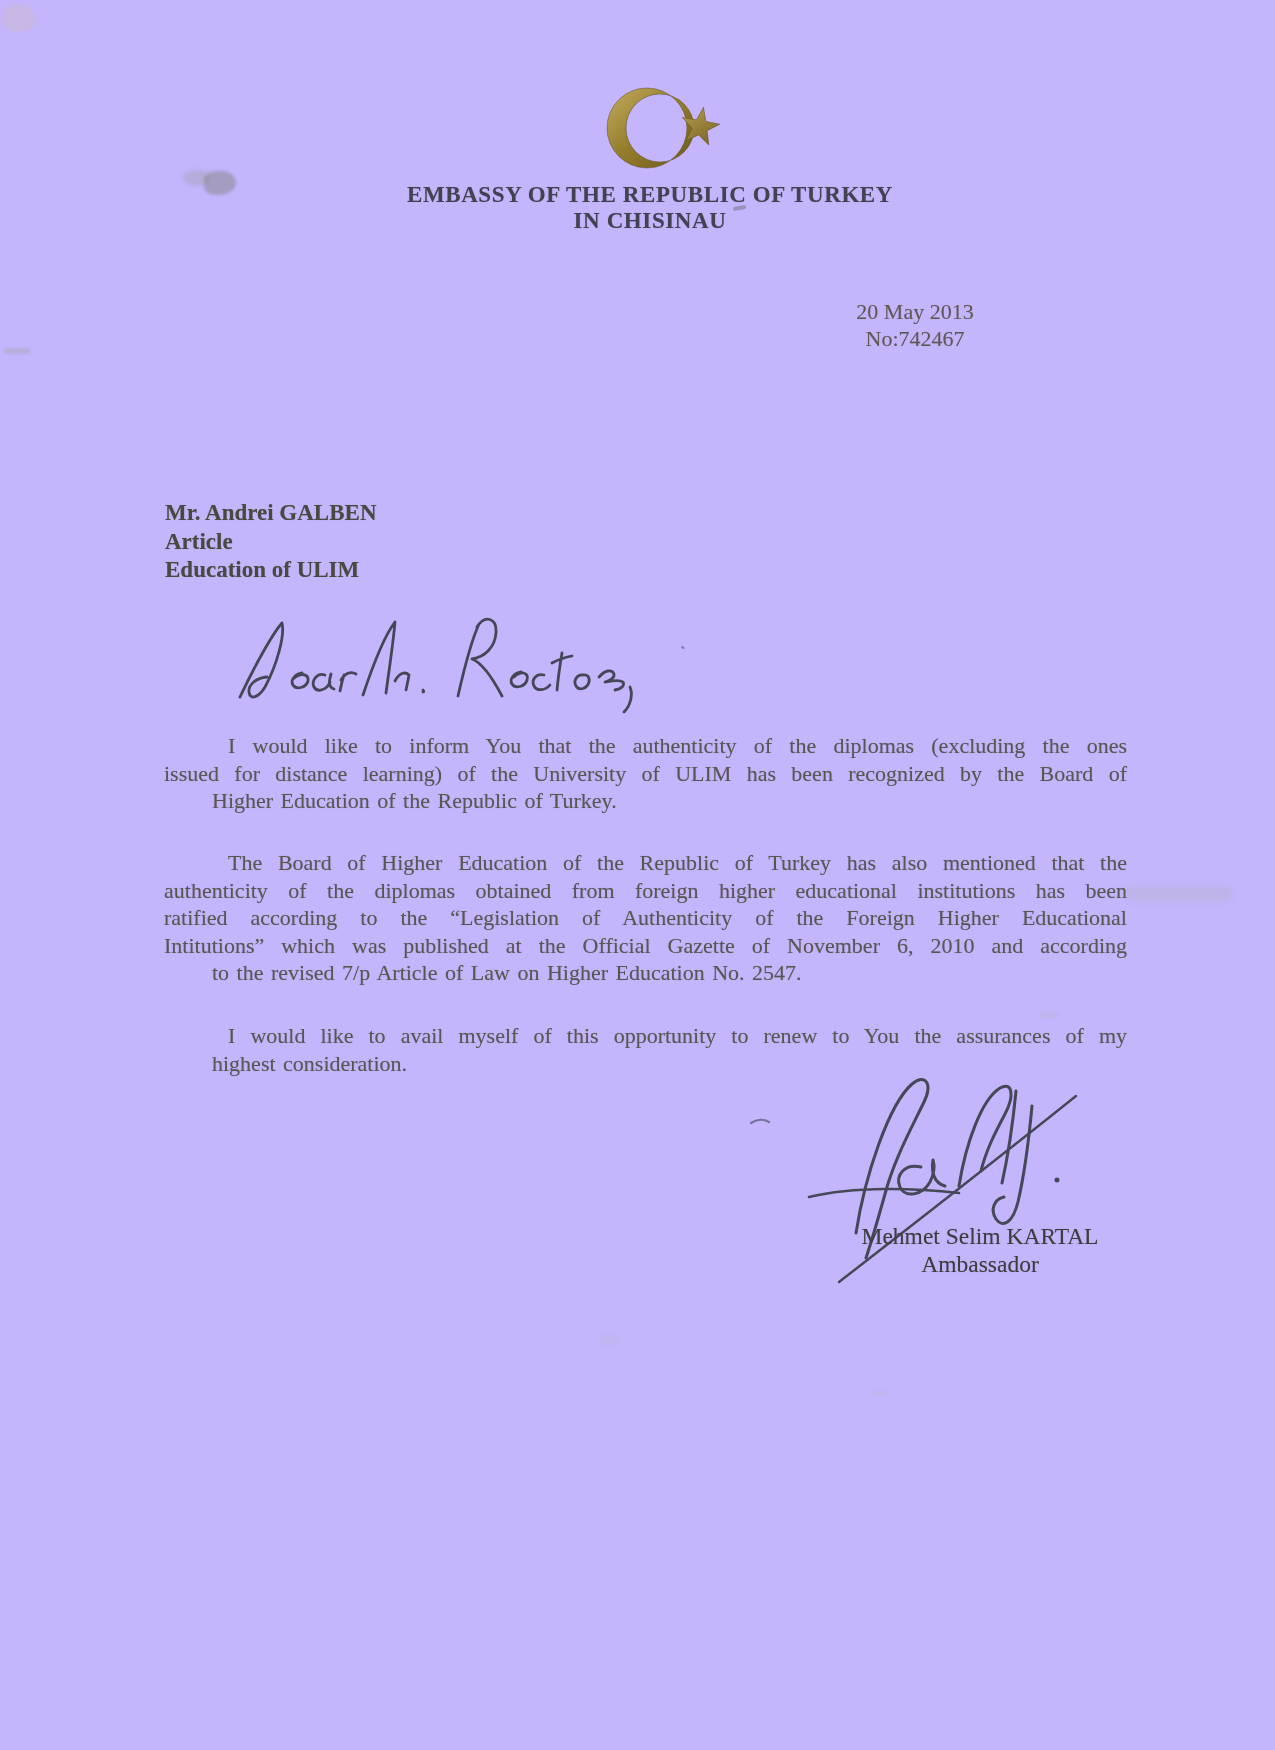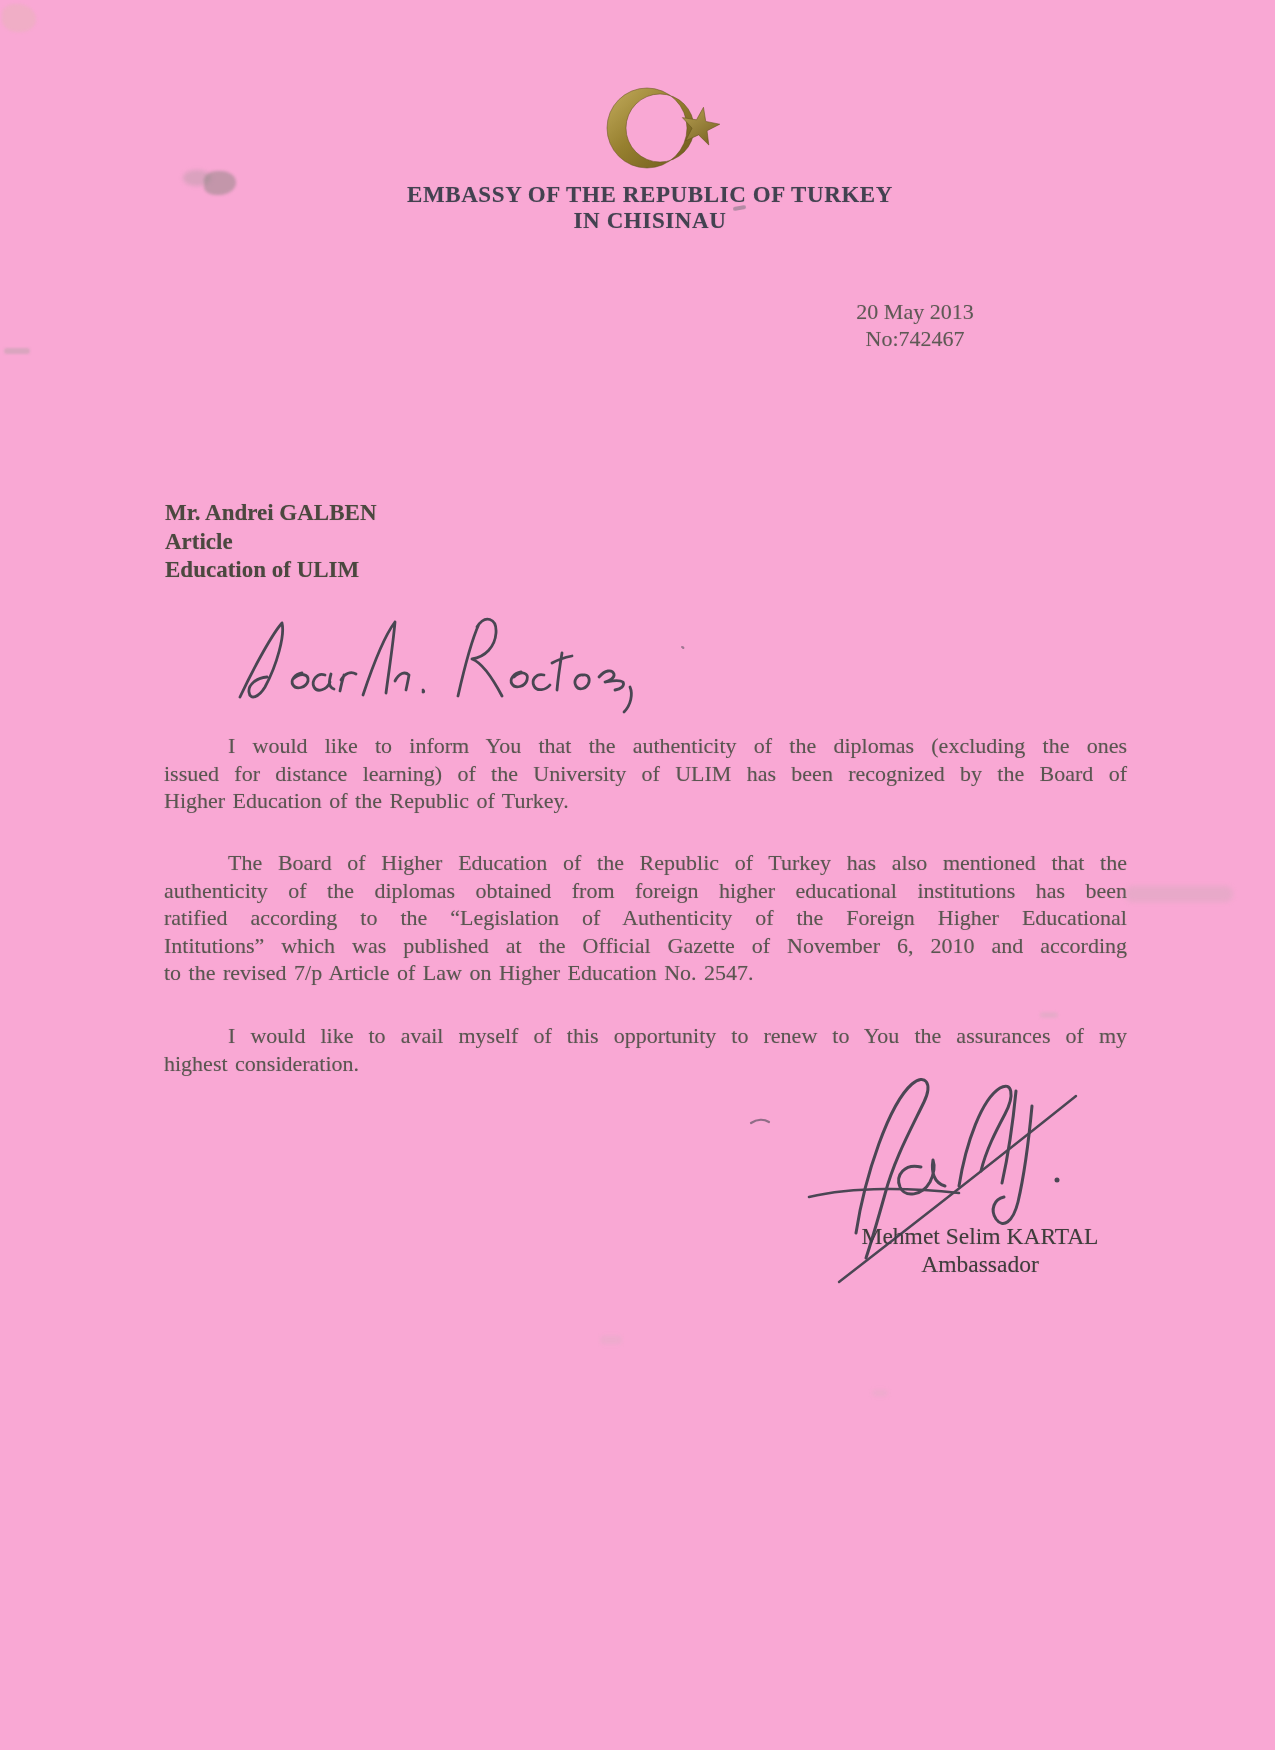--- a/index.html
+++ b/index.html
@@ -1,20 +1,20 @@
 <!DOCTYPE html>
 <html><head>
 <meta charset="utf-8">
 <style>
   html,body{margin:0;padding:0;background:#e8e8e6;}
   #page{
     position:relative;
     width:1275px;height:1750px;
     margin:0 auto;
-    background:#f9a8d4;
+    background:#c4b5fd;
     overflow:hidden;
     font-family:"Liberation Serif", serif;
     color:#57534f;
   }
   
   #emblem{position:absolute;left:600px;top:80px;width:130px;height:95px;}
   #org-title{
     position:absolute;left:350px;top:182px;width:600px;
     text-align:center;font-weight:bold;font-size:23px;line-height:26px;
     color:#434250;letter-spacing:.6px;
@@ -36,21 +36,21 @@
   .para{
     position:absolute;left:164px;width:963px;
     font-size:22px;line-height:27.5px;color:#5a5651;
     word-spacing:2px;
     text-shadow:0 0 1px rgba(90,86,81,.35);
   }
   #para1{top:732px;}
   #para2{top:849px;}
   #para3{top:1022px;}
   .jline{text-align:justify;text-align-last:justify;}
-  .lline{text-align:left;}
+  .lline{text-align:left;margin-left:48px;}
   .first{text-indent:64px;}
   
   .ink{stroke:#3b3e48;fill:none;stroke-linecap:round;stroke-linejoin:round;opacity:.92;}
   #salutation-svg{position:absolute;left:225px;top:595px;width:480px;height:120px;}
   #signature-svg{position:absolute;left:735px;top:1070px;width:390px;height:245px;z-index:3;}
   
   #closing{
     position:absolute;left:830px;top:1222px;width:300px;
     text-align:center;font-weight:normal;font-size:23.5px;line-height:28px;
     color:#3f3d3c;z-index:2;

